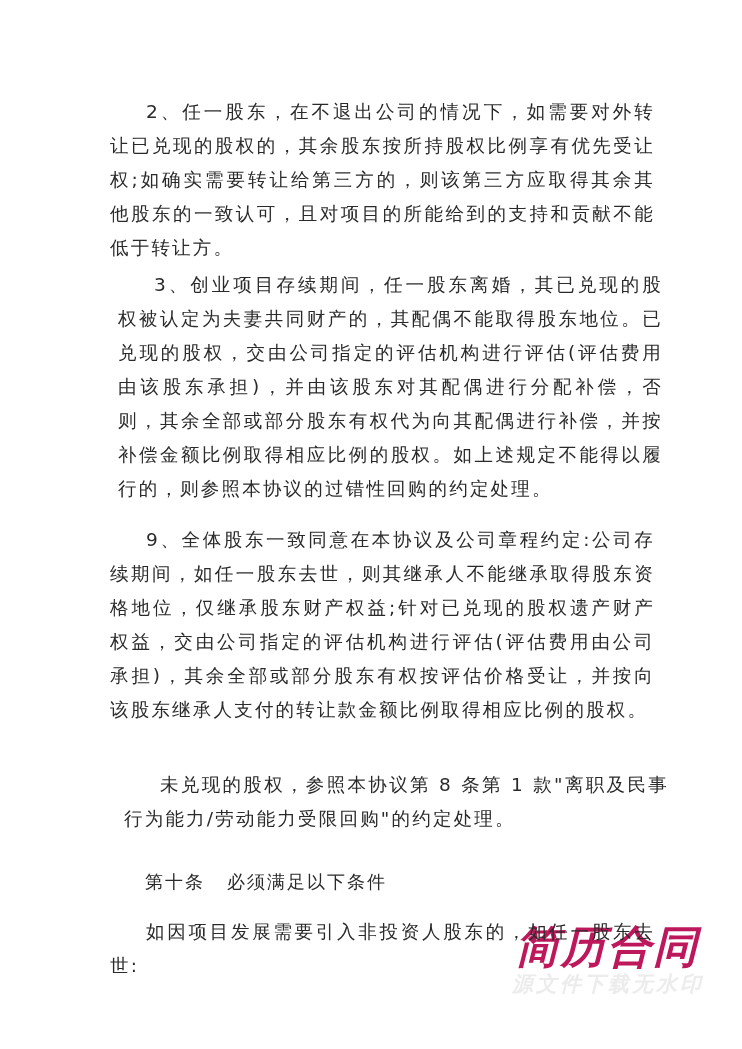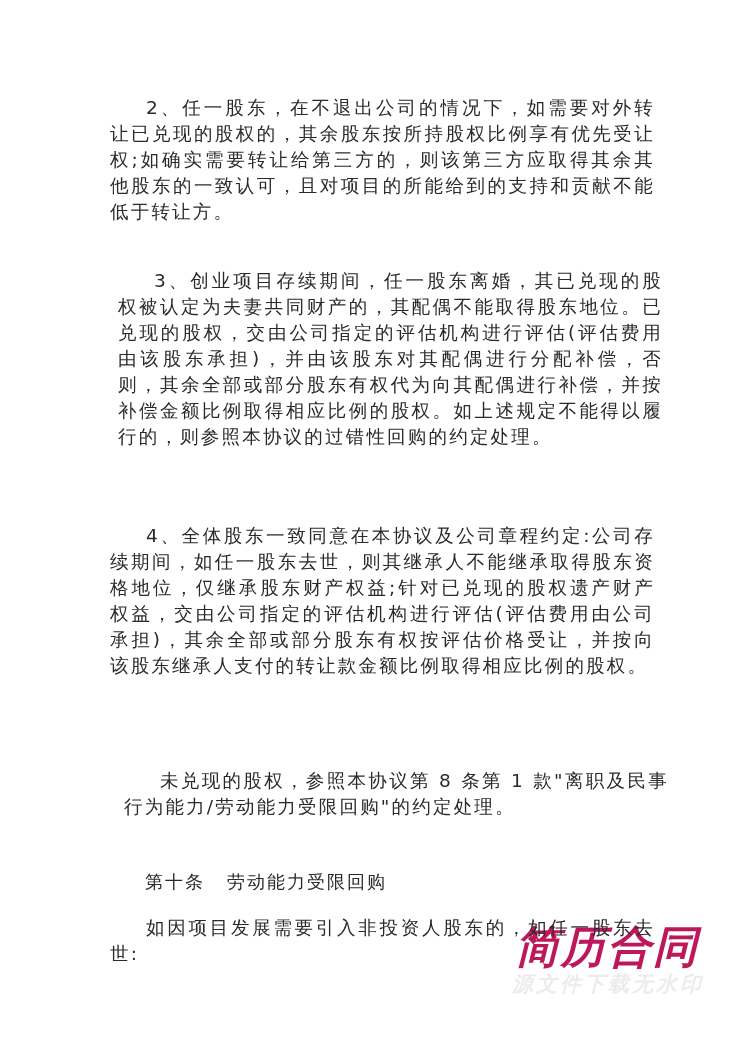--- a/index.html
+++ b/index.html
@@ -1,19 +1,19 @@
 <!DOCTYPE html>
 <html><head>
 <meta charset="utf-8">
 <style>
   html, body { margin:0; padding:0; }
   body { width:742px; height:1049px; background:#ffffff; position:relative; overflow:hidden;
          font-family:"DejaVu Sans", sans-serif; color:#2a2a2a; }
   .page { position:absolute; left:0; top:0; width:742px; height:1049px; }
-  .para { position:absolute; left:110px; width:545px; font-size:18.5px; line-height:26px;
+  .para { position:absolute; left:110px; width:545px; font-size:18.5px; line-height:34px;
           letter-spacing:2.2px; text-align:justify; text-align-last:left; }
   .indent { text-indent:36px; }
   .p1 { top:95px; }
   .p2 { top:260px; }
   .p3 { top:523px; }
   .p4 { top:754px; }
   .heading { position:absolute; left:145px; top:870px; font-size:18px; letter-spacing:2px; }
   .heading .gap { display:inline-block; width:22px; }
   .p5 { top:915px; }
   .wm1 { position:absolute; left:515px; top:918px; font-size:44px; font-weight:bold; font-style:italic;
@@ -26,22 +26,22 @@
 </head>
 <body>
 
 <div class="page">
 
   <div class="wm1">简历合同</div>
   <div class="wm2">源文件下载无水印</div>
 
   <p class="para indent p1" style="margin:0">2、任一股东，在不退出公司的情况下，如需要对外转让已兑现的股权的，其余股东按所持股权比例享有优先受让权;如确实需要转让给第三方的，则该第三方应取得其余其他股东的一致认可，且对项目的所能给到的支持和贡献不能低于转让方。</p>
   <p class="para indent p2" style="margin:8px">3、创业项目存续期间，任一股东离婚，其已兑现的股权被认定为夫妻共同财产的，其配偶不能取得股东地位。已兑现的股权，交由公司指定的评估机构进行评估(评估费用由该股东承担)，并由该股东对其配偶进行分配补偿，否则，其余全部或部分股东有权代为向其配偶进行补偿，并按补偿金额比例取得相应比例的股权。如上述规定不能得以履行的，则参照本协议的过错性回购的约定处理。</p>
-  <p class="para indent p3" style="margin:0">4、全体股东一致同意在本协议及公司章程约定:公司存续期间，如任一股东去世，则其继承人不能继承取得股东资格地位，仅继承股东财产权益;针对已兑现的股权遗产财产权益，交由公司指定的评估机构进行评估(评估费用由公司承担)，其余全部或部分股东有权按评估价格受让，并按向该股东继承人支付的转让款金额比例取得相应比例的股权。</p>
+  <p class="para indent p3" style="margin:0">9、全体股东一致同意在本协议及公司章程约定:公司存续期间，如任一股东去世，则其继承人不能继承取得股东资格地位，仅继承股东财产权益;针对已兑现的股权遗产财产权益，交由公司指定的评估机构进行评估(评估费用由公司承担)，其余全部或部分股东有权按评估价格受让，并按向该股东继承人支付的转让款金额比例取得相应比例的股权。</p>
   <p class="para indent p4" style="margin:14px">未兑现的股权，参照本协议第 8 条第 1 款"离职及民事行为能力/劳动能力受限回购"的约定处理。</p>
 
   <div class="heading">
-    <span>第十条</span><span class="gap"></span><span>劳动能力受限回购</span>
+    <span>第十条</span><span class="gap"></span><span>必须满足以下条件</span>
   </div>
 
   <p class="para indent p5" style="margin:0">如因项目发展需要引入非投资人股东的，如任一股东去世:</p>
 
 </div>
 
 </body></html>

